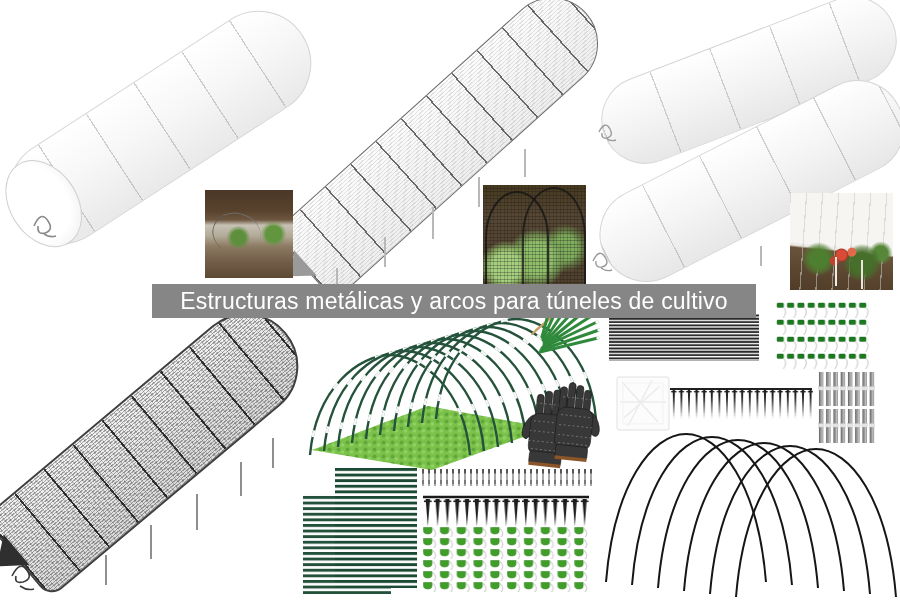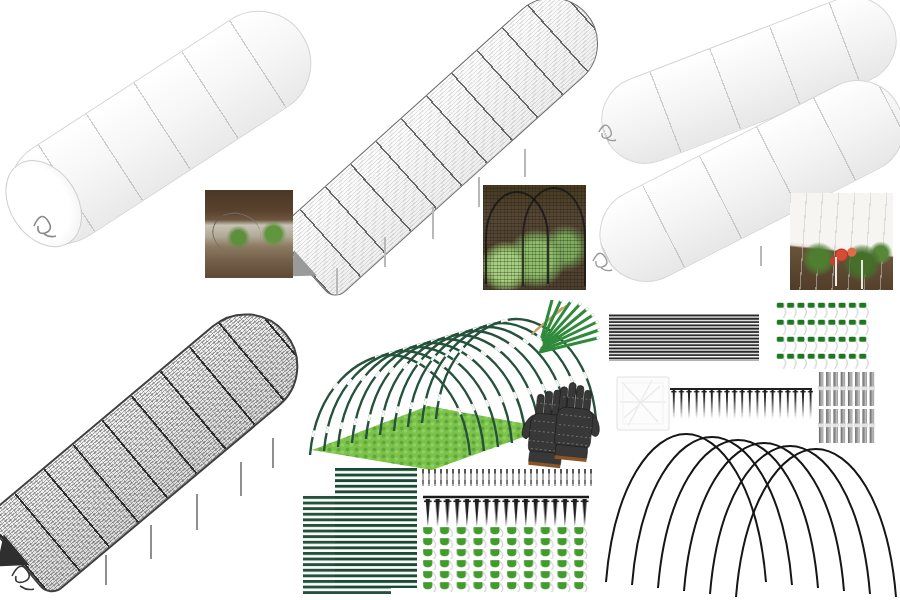--- a/index.html
+++ b/index.html
@@ -328,14 +328,17 @@
     <g>
       <use href="#barc" class="barcS" transform="translate(6,134)"></use>
       <use href="#barc" class="barcS" transform="translate(32,137)"></use>
       <use href="#barc" class="barcS" transform="translate(58,140)"></use>
       <use href="#barc" class="barcS" transform="translate(84,143)"></use>
       <use href="#barc" class="barcS" transform="translate(110,146)"></use>
       <use href="#barc" class="barcS" transform="translate(136,149)"></use>
     </g>
   </svg>
 
+  <div class="banner">
+    <span>Estructuras metálicas y arcos para túneles de cultivo</span>
+  </div>
 
 </div>
 
 </body></html>

